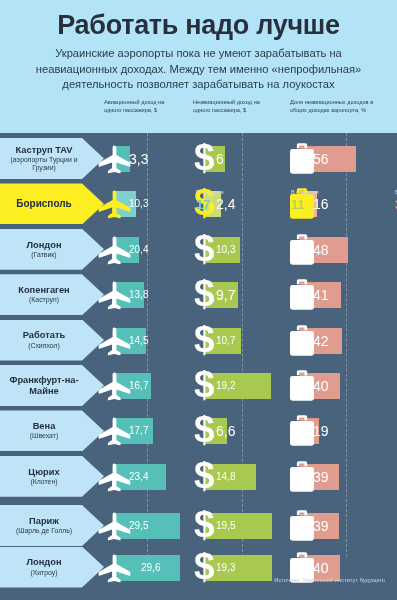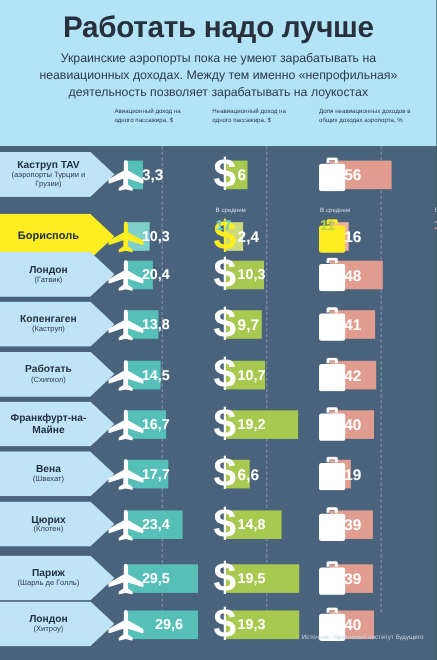--- a/index.html
+++ b/index.html
@@ -2,21 +2,21 @@
 <html><head>
 <meta charset="utf-8">
 <style>
   html,body{margin:0;padding:0;}
   body{
     width:397px;height:600px;overflow:hidden;
     background:#4a637d;
     font-family:"Liberation Sans","DejaVu Sans",sans-serif;
     -webkit-font-smoothing:antialiased;
   }
-  #page{position:relative;width:397px;height:600px;overflow:hidden;background:#14532d;}
+  #page{position:relative;width:397px;height:600px;overflow:hidden;background:#737373;}
 
   
   .header{
     position:absolute;left:0;top:0;width:397px;height:133px;
     background:#b3e3f7;
   }
   .title{
     position:absolute;left:0;top:9px;width:397px;text-align:center;
     font-size:27px;font-weight:bold;color:#27303c;letter-spacing:-0.3px;
     line-height:32px;
@@ -70,22 +70,22 @@
   
   .case{position:absolute;left:290px;top:7px;width:24px;height:31px;}
 
   
   .bar{position:absolute;height:26px;top:10px;}
   .bar-air{left:113px;background:#55bfb8;}
   .bar-non{left:204px;background:#a8c94f;}
   .bar-sh {left:300px;background:#e09c8e;}
 
   .val{position:absolute;top:10px;height:26px;line-height:26px;
-       font-size:14px;font-weight:bold;color:#ffffff;}
-  .val-sm{font-size:13px;}
+       font-size:14px;font-weight:normal;color:#ffffff;}
+  .val-sm{font-size:10px;}
 
   
   .row.hl .bar-air{background:#7fd0cb;}
   .row.hl .bar-non{background:#cddb7d;}
   .row.hl .bar-sh {background:#eeb1a4;}
 
   
   .avg{position:absolute;top:7px;width:46px;margin-left:45px;}
   .avg .cap{font-size:5.6px;color:#cfdce8;line-height:8px;white-space:nowrap;}
   .avg .num{font-size:13px;font-weight:bold;line-height:15px;margin-top:1px;}
@@ -131,21 +131,21 @@
         <div class="bar bar-non" style="width:21px"></div>
         <div class="dollar" style="color:#ffffff">$</div>
         <div class="val" style="left:216px">6</div>
         <div class="bar bar-sh" style="width:56px"></div>
         <div class="case"><svg viewBox="0 0 44 56" width="24" height="31">
             <path fill="#ffffff" d="M16 0h12c2 0 3.4 1.5 3.4 3.3V9h-5V4.6H17.6V9h-5V3.3C12.6 1.5 14 0 16 0z"></path>
             <rect x="0" y="10.5" width="44" height="45.5" rx="4.5" fill="#ffffff"></rect>
           </svg></div>
         <div class="val" style="left:313px">56</div>
       </div>
-      <div class="row hl" style="top: 48.4px; margin-top: 11px;">
+      <div class="row hl" style="top: 48.4px;">
         <div class="labelwrap hl">
           <div class="lname">Борисполь</div>
         </div>
         <div class="bar bar-air" style="width:23.381px"></div>
         <div class="plane"><svg viewBox="0 0 64 56" width="33" height="29">
             <path fill="#fcee21" d="M31.5 1c2.6 0 4.2 2.1 4.2 5.1v13.3l24.8 13.9c1.4.8 2.3 2 2.3 3.4v4.1c0 .9-.8 1.5-1.6 1.2L35.7 33.8v10.5l7.2 5.2c.6.4.9 1 .9 1.7v2.4c0 .8-.7 1.4-1.5 1.2l-10.8-2.6-10.8 2.6c-.8.2-1.5-.4-1.5-1.2v-2.4c0-.7.3-1.3.9-1.7l7.2-5.2V33.8L2.8 42c-.8.3-1.6-.3-1.6-1.2v-4.1c0-1.4.9-2.6 2.3-3.4l24.8-13.9V6.1C28.3 3.1 29 1 31.5 1z"></path>
           </svg></div>
         <div class="val val-sm" style="left:129px">10,3</div>
         <div class="bar bar-non" style="width:17px"></div>
         <div class="dollar" style="color:#fcee21">$</div>

